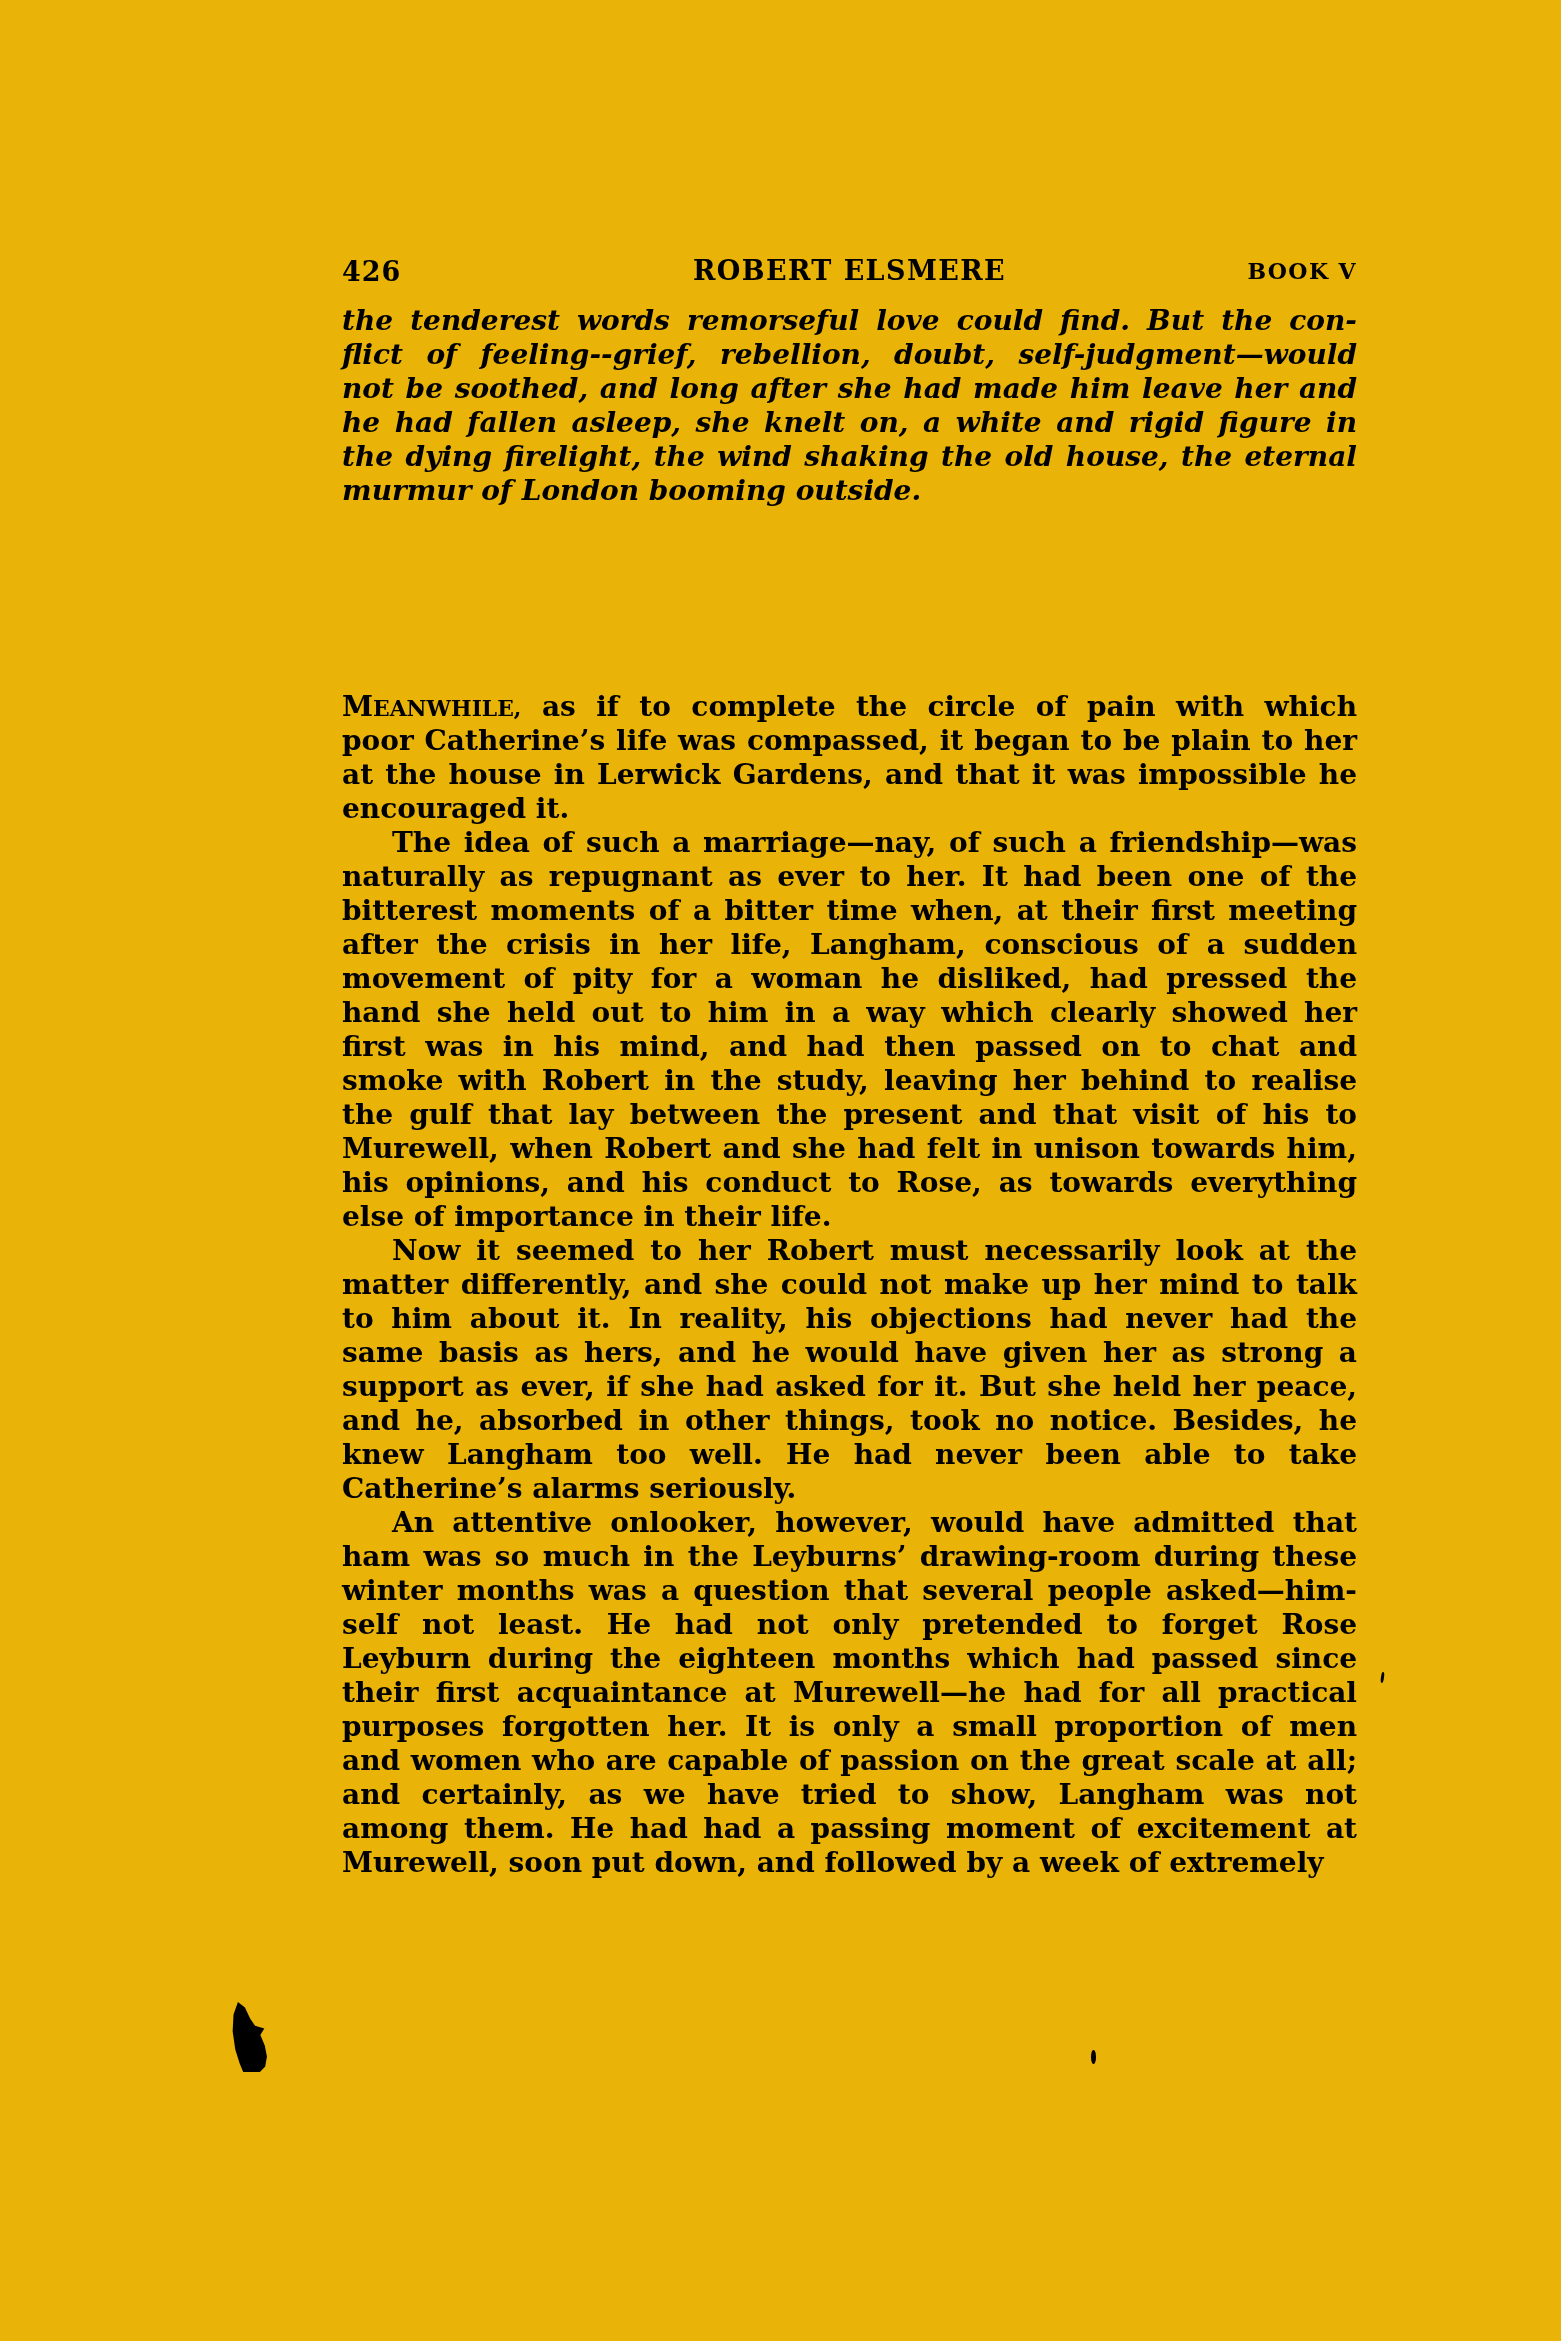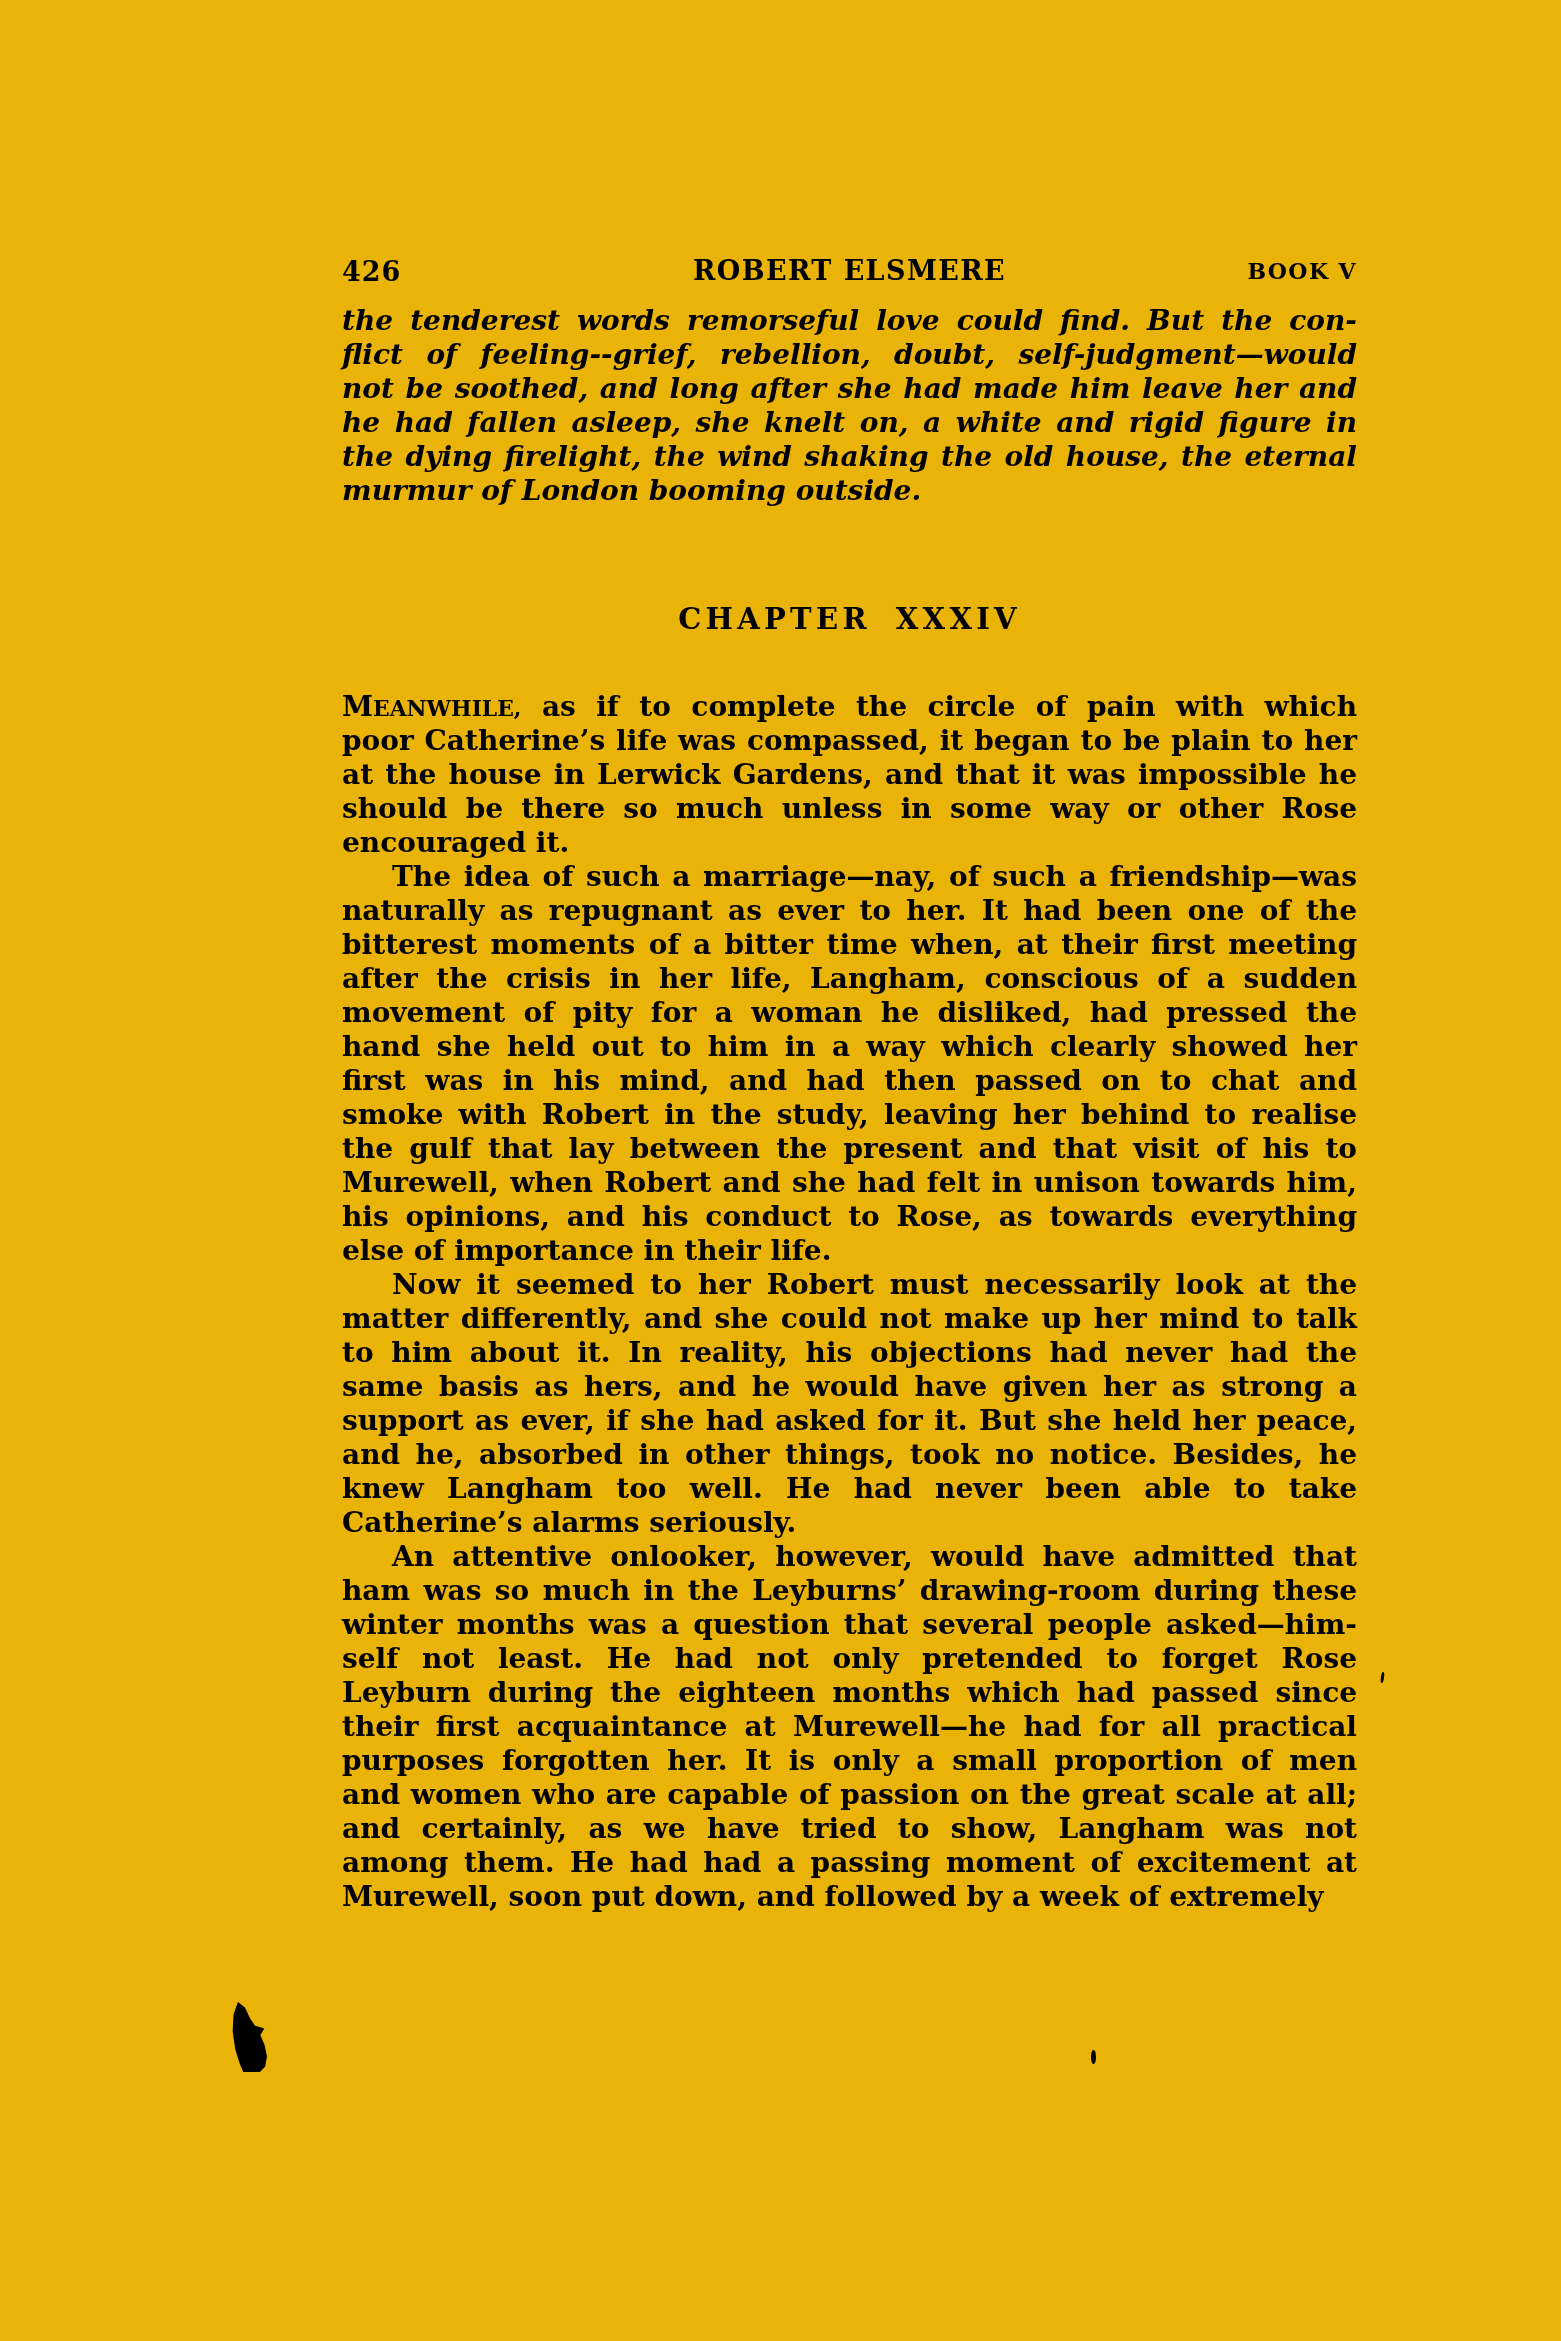--- a/index.html
+++ b/index.html
@@ -83,27 +83,25 @@
 
   <div class="column textblock block-intro">
       <div class="line">the tenderest words remorseful love could find.  But the con-</div>
       <div class="line">flict of feeling--grief, rebellion, doubt, self-judgment—would</div>
       <div class="line">not be soothed, and long after she had made him leave her and</div>
       <div class="line">he had fallen asleep, she knelt on, a white and rigid figure in</div>
       <div class="line">the dying firelight, the wind shaking the old house, the eternal</div>
       <div class="line last">murmur of London booming outside.</div>
     </div>
 
-  <div class="column chapter-heading">CHAPTER XXXIV</div>
 
   <div class="column textblock block-chapter">
       <div class="line"><span class="lead">M<span class="sc">EANWHILE,</span></span> as if to complete the circle of pain with which</div>
       <div class="line">poor Catherine’s life was compassed, it began to be plain to her</div>
       <div class="line">at the house in Lerwick Gardens, and that it was impossible he</div>
-      <div class="line">should be there so much unless in some way or other Rose</div>
       <div class="line last">encouraged it.</div>
       <div class="line indent">The idea of such a marriage—nay, of such a friendship—was</div>
       <div class="line">naturally as repugnant as ever to her.  It had been one of the</div>
       <div class="line">bitterest moments of a bitter time when, at their first meeting</div>
       <div class="line">after the crisis in her life, Langham, conscious of a sudden</div>
       <div class="line">movement of pity for a woman he disliked, had pressed the</div>
       <div class="line">hand she held out to him in a way which clearly showed her</div>
       <div class="line">first was in his mind, and had then passed on to chat and</div>
       <div class="line">smoke with Robert in the study, leaving her behind to realise</div>
       <div class="line">the gulf that lay between the present and that visit of his to</div>

